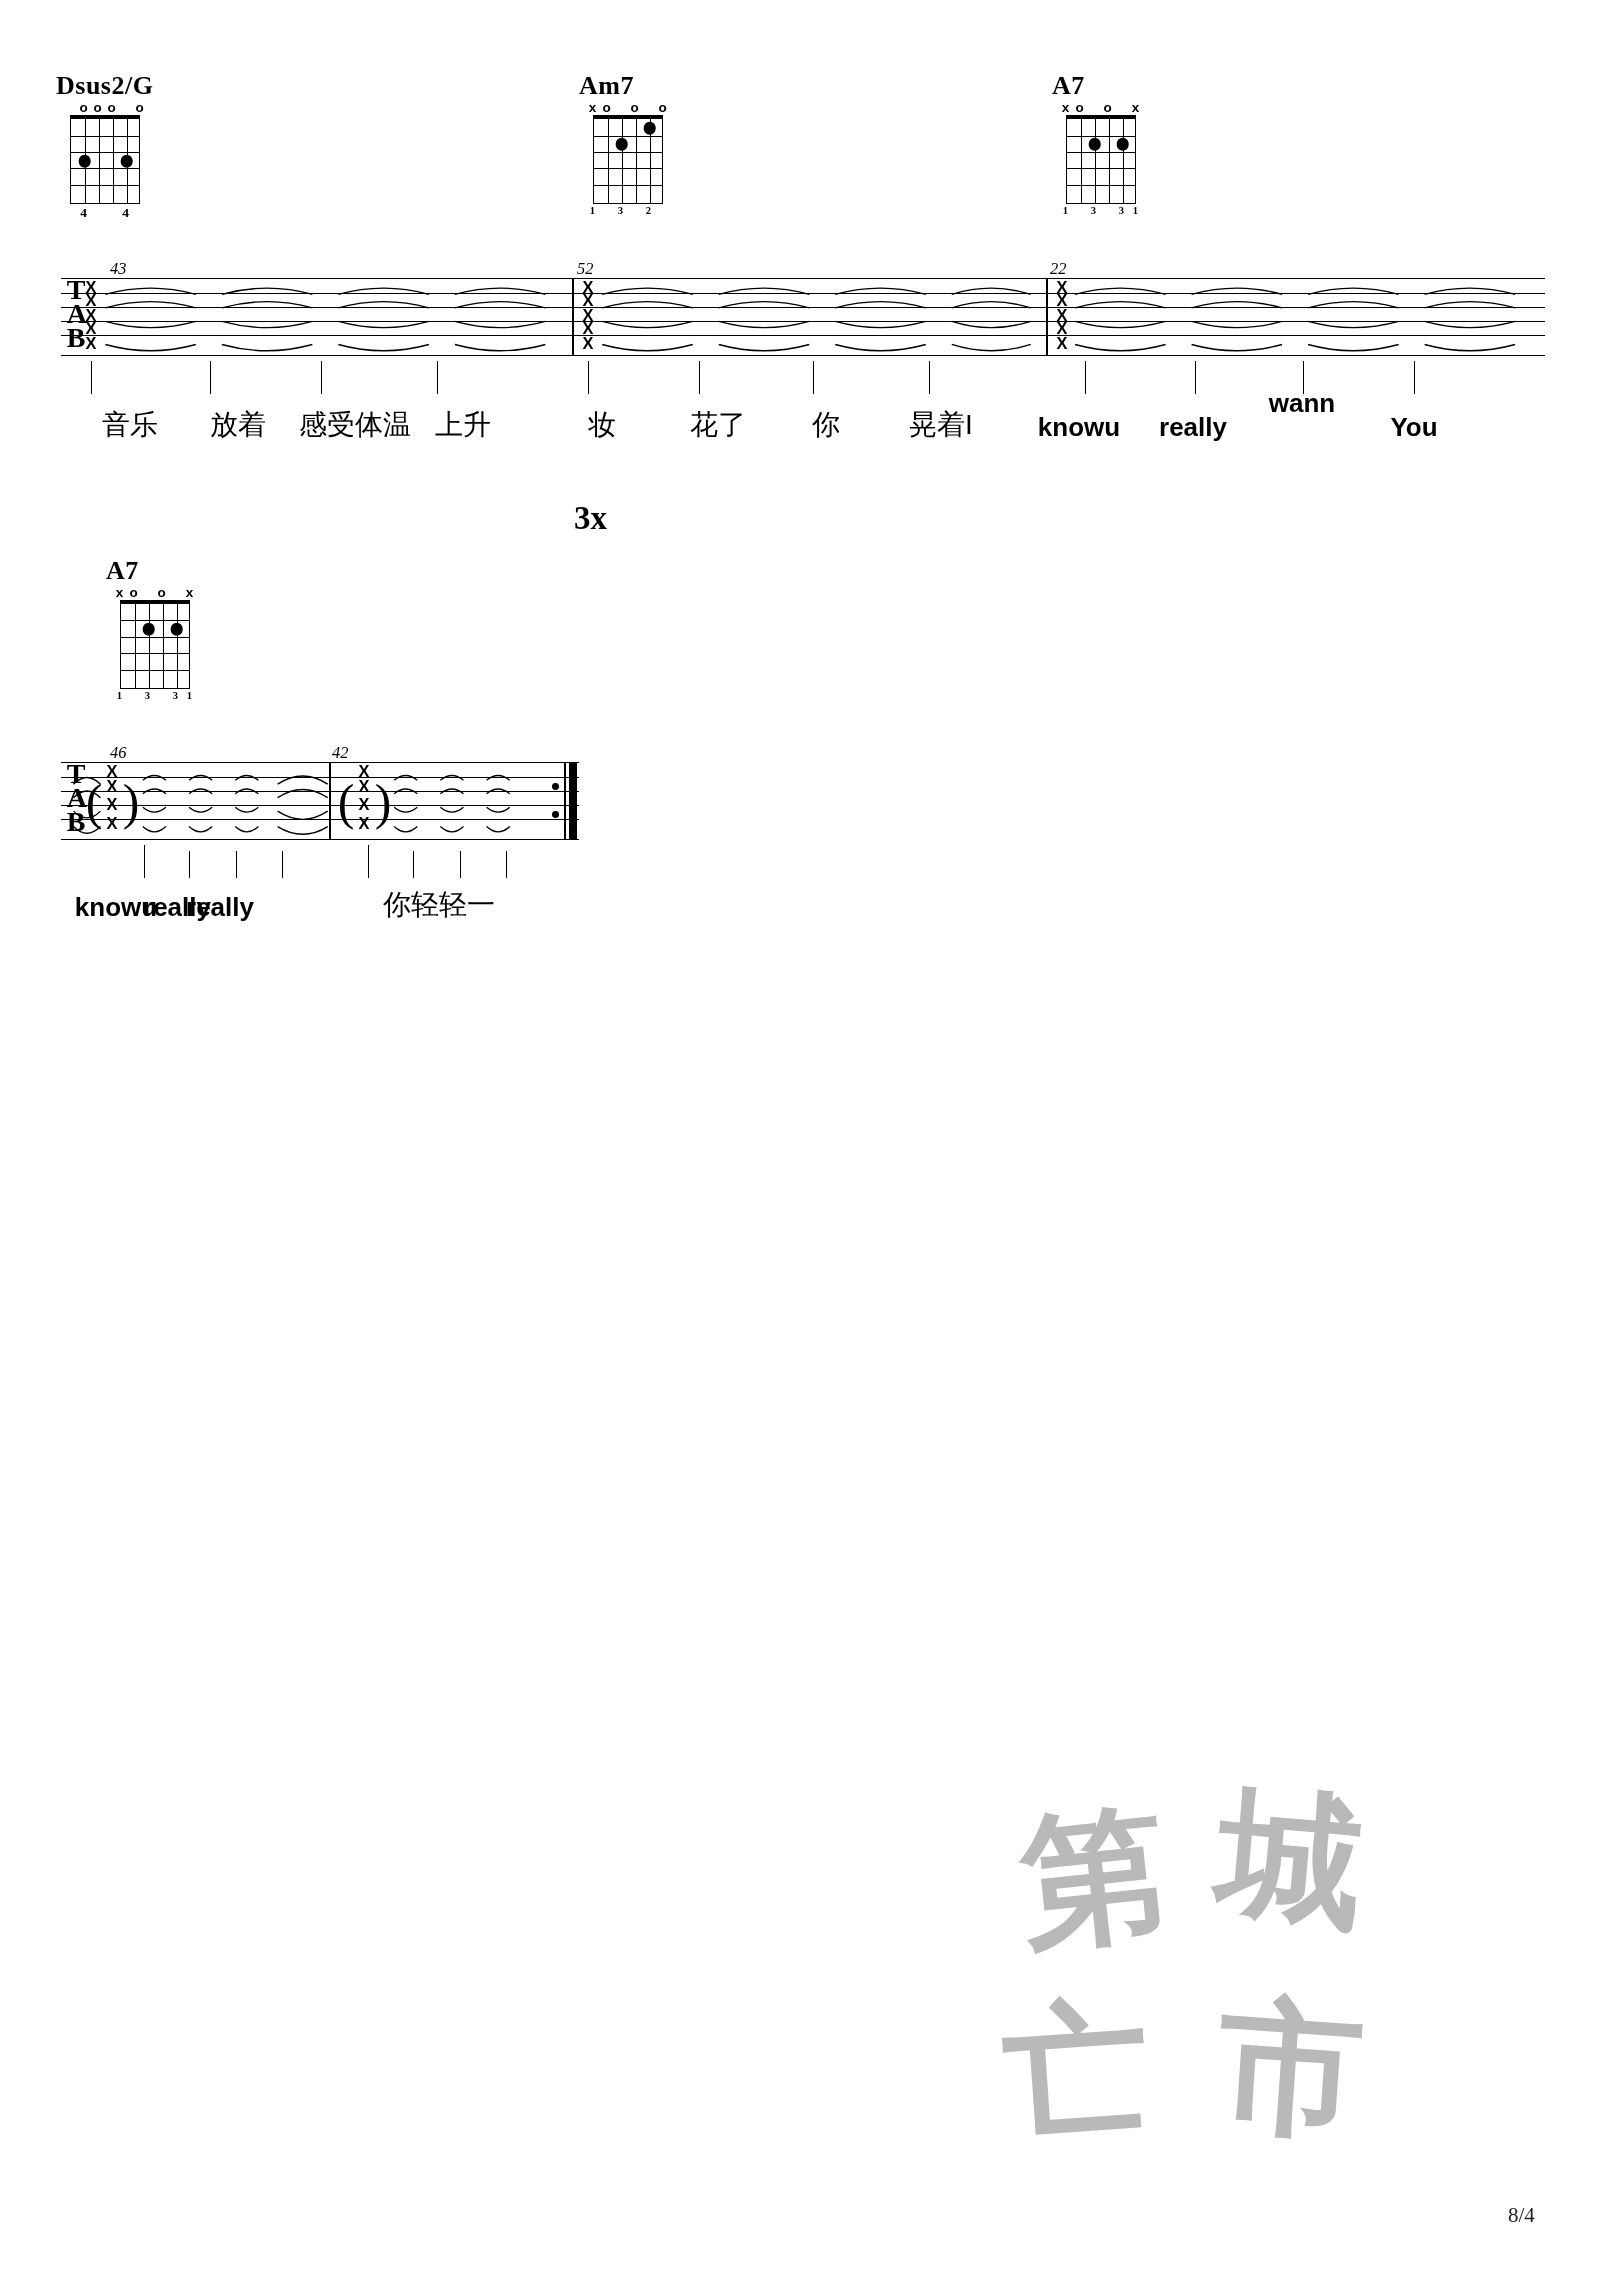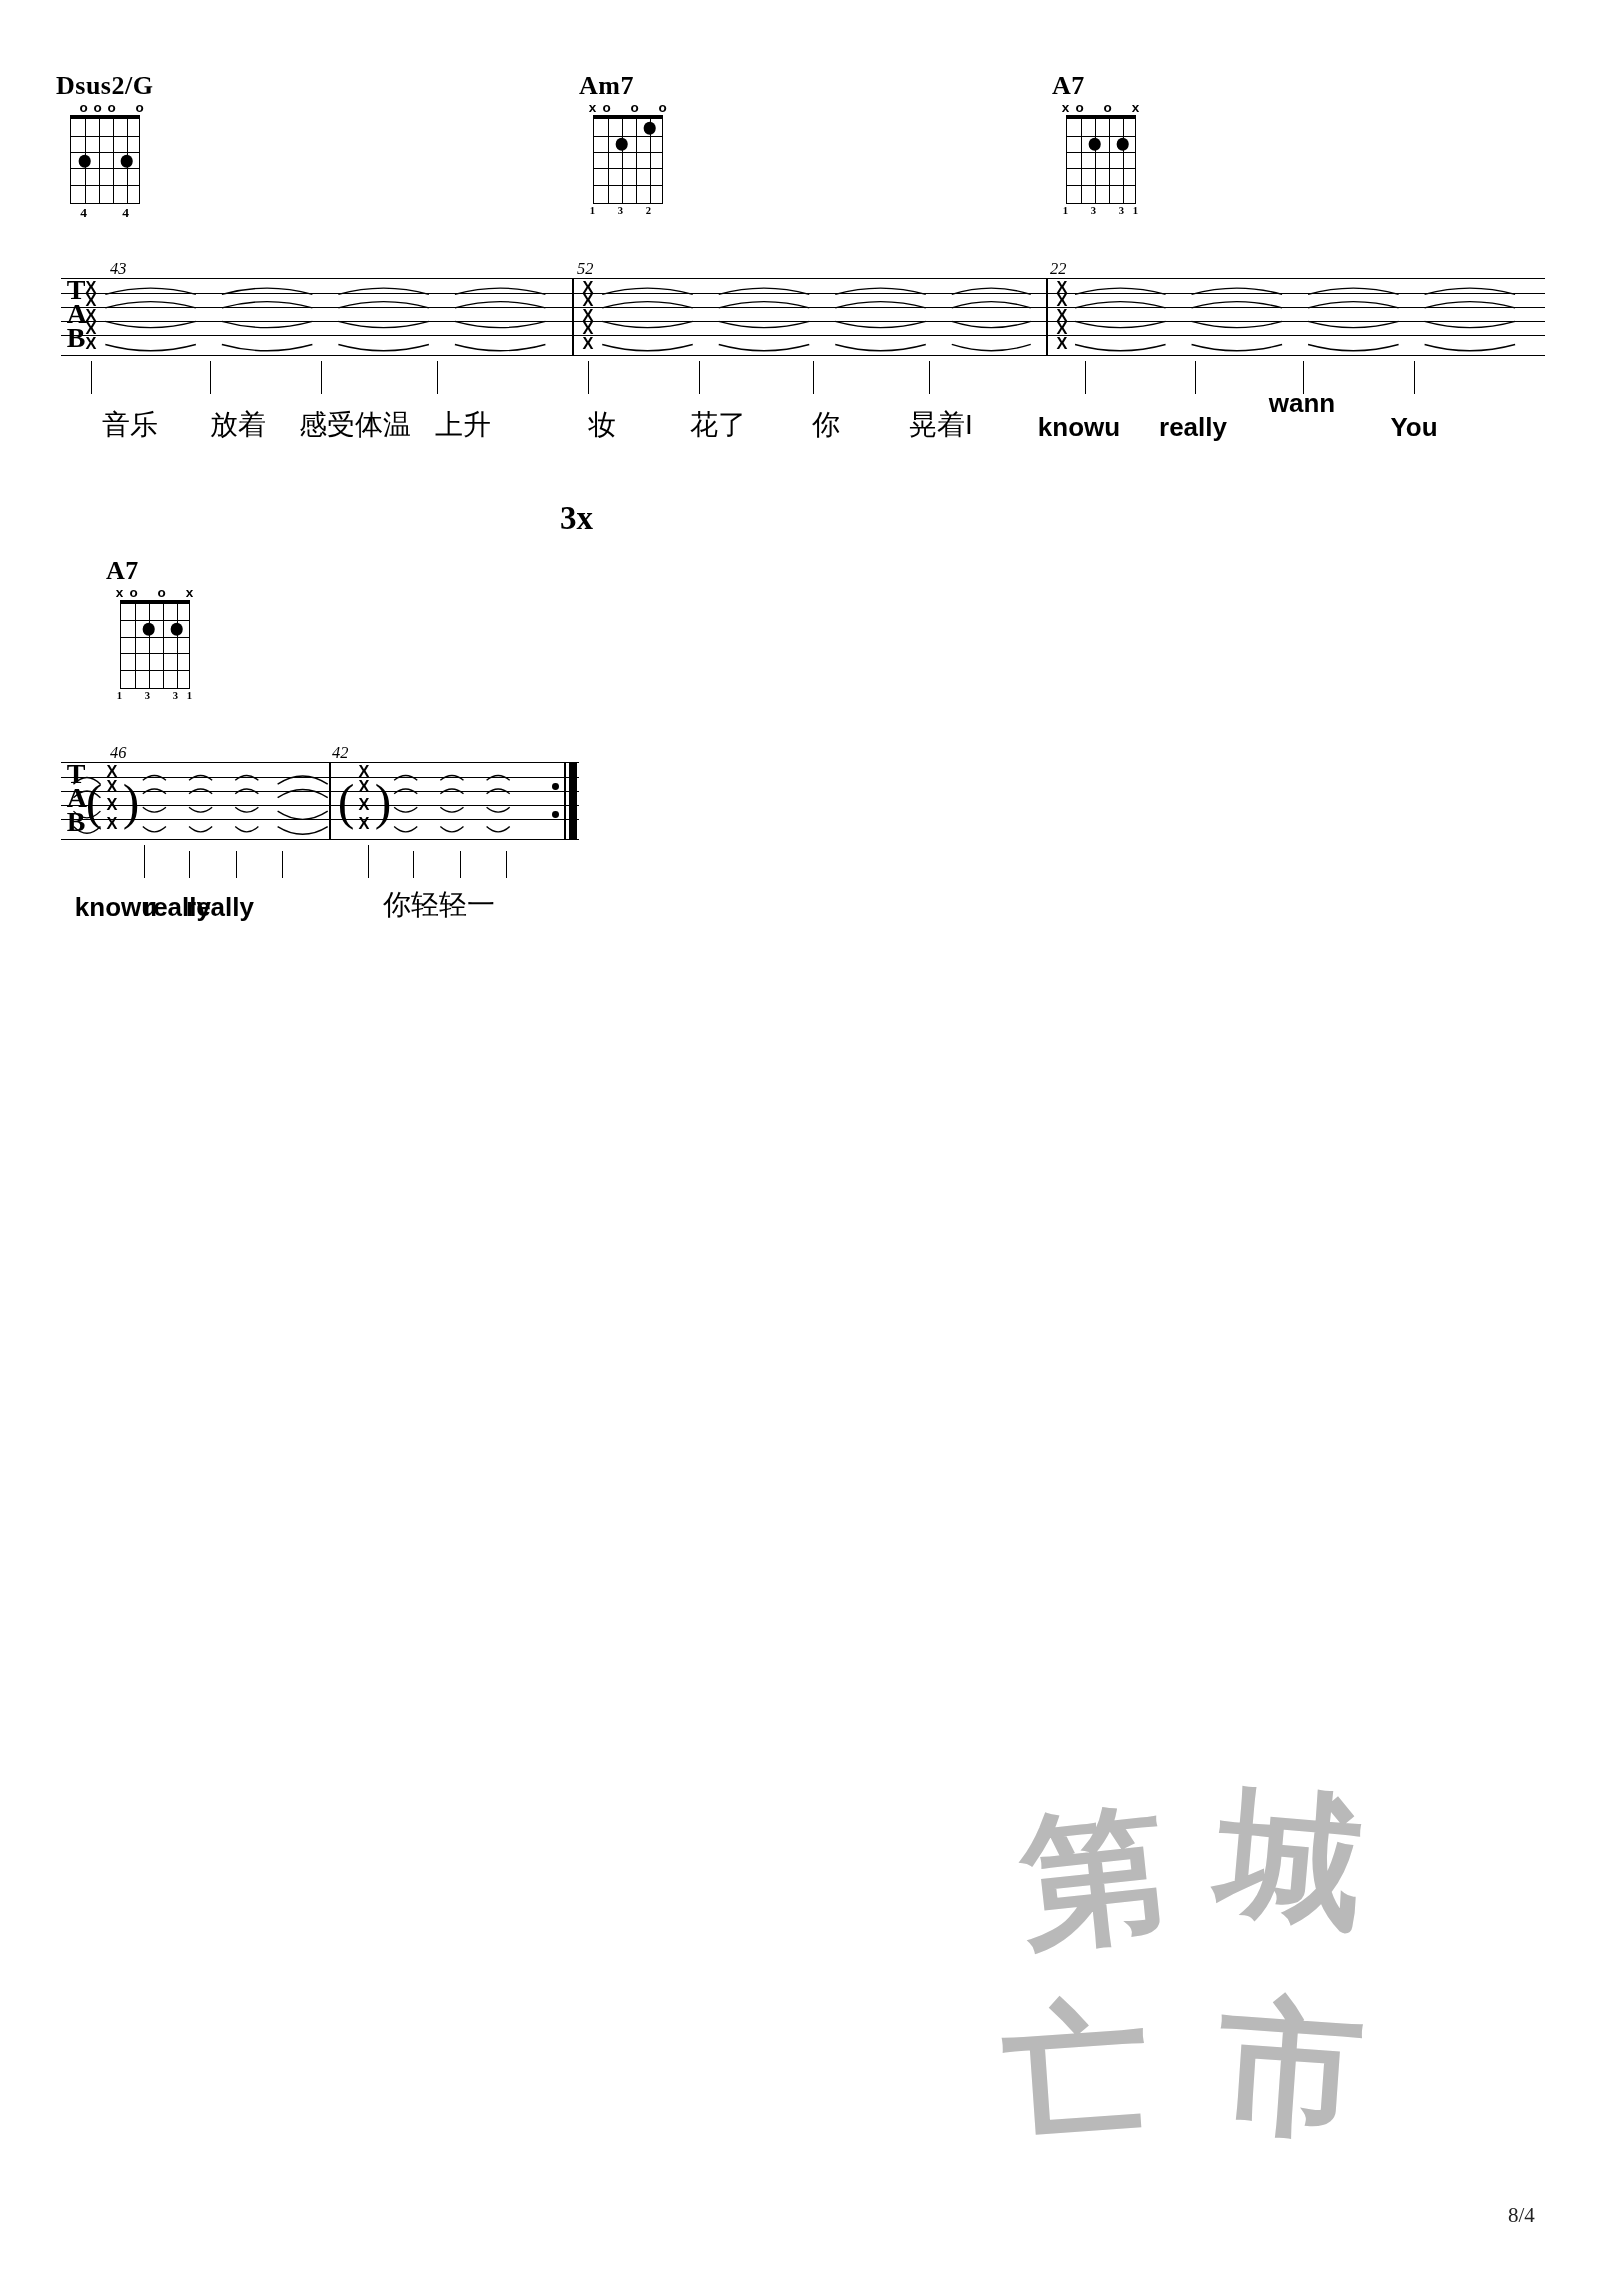--- a/index.html
+++ b/index.html
@@ -329,21 +329,21 @@
     <div class="lyric" style="left:602px;top:410px;">妆</div>
     <div class="lyric" style="left:718px;top:410px;">花了</div>
     <div class="lyric" style="left:826px;top:410px;">你</div>
     <div class="lyric" style="left:941px;top:410px;">晃着I</div>
 
     <div class="lyric en" style="left:1079px;top:413px;">knowu</div>
     <div class="lyric en" style="left:1193px;top:413px;">really</div>
     <div class="lyric en" style="left:1302px;top:389px;">wann</div>
     <div class="lyric en" style="left:1414px;top:413px;">You</div>
 
-    <div class="repeats-label" style="left:560px;top:500px;">3x</div>
+    <div class="repeats-label" style="left:574px;top:500px;">3x</div>
   </div>
 
   <div class="system" style="left:0;top:550px;width:1622px;height:338px;">
 
     <div class="chord" style="left:106px;top:7.7px;">
       <div class="chord-name">A7</div>
       <div class="chord-grid-wrap">
         <div class="open-row">
           <span style="left:0px;">x</span>
           <span style="left:14px;">o</span>

